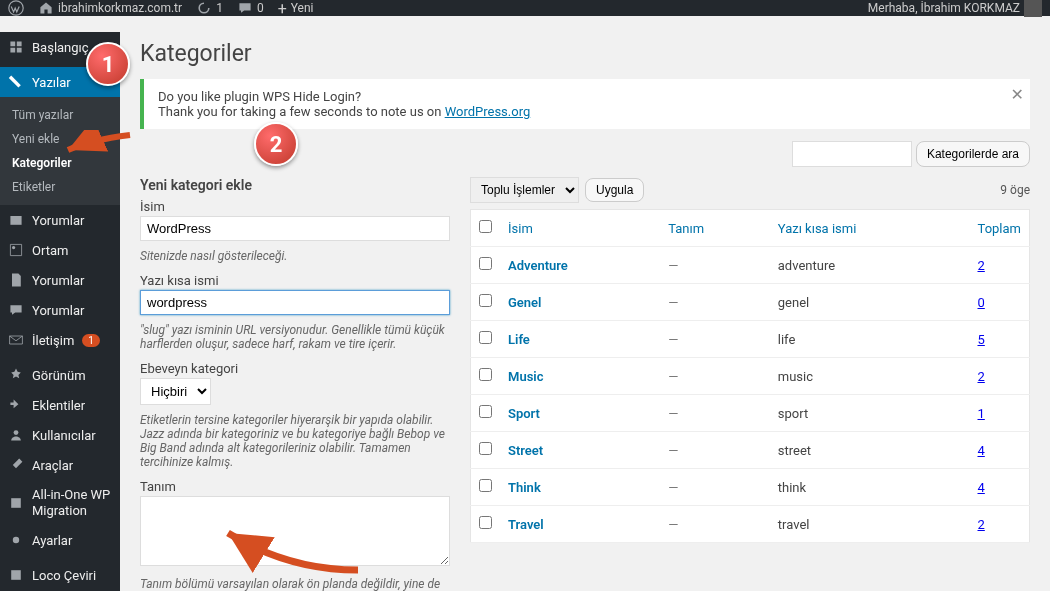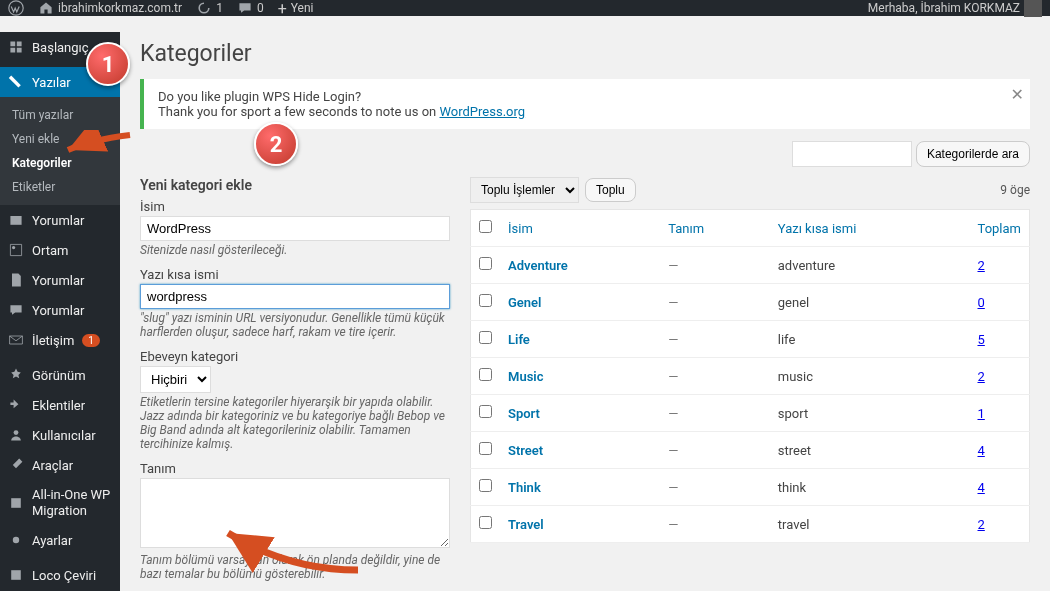--- a/index.html
+++ b/index.html
@@ -38,21 +38,21 @@
 .btn { background: #f7f7f7; border: 1px solid #ccc; padding: 4px 10px; font-size: 12px; cursor: pointer; border-radius: 8px; }
 
 .cols { display: flex; gap: 20px; }
 .col-left { width: 310px; }
 .col-right { flex: 1; }
 
 .form-field { margin-bottom: 10px; }
 .form-field label { display: block; font-size: 13px; margin-bottom: 2px; }
 .form-field input[type=text], .form-field select, .form-field textarea { width: 100%; border: 1px solid #ddd; padding: 4px 6px; font-size: 13px; background: #fff; }
 .form-field input.focused { border: 1px solid #5b9dd9; box-shadow: 0 0 2px rgba(30,140,190,.8); }
-.form-field .desc { color: #666; font-size: 12px; font-style: italic; margin-top: 2px; }
+.form-field .desc { color: #666; font-size: 12px; font-style: italic; margin-top: 8px; }
 .form-field textarea { height: 70px; resize: vertical; }
 h2.sub { font-size: 14px; font-weight: 600; margin-bottom: 6px; }
 
 .bulk-row { display: flex; gap: 6px; align-items: center; margin-bottom: 6px; }
 .bulk-row select { height: 26px; border: 1px solid #ddd; padding: 0 6px; font-size: 12px; }
 .count-text { margin-left: auto; font-size: 12px; color: #555; }
 
 table.list { width: 100%; border-collapse: collapse; background: #fff; border: 1px solid #e5e5e5; }
 table.list th, table.list td { text-align: left; padding: 10px 8px; font-size: 13px; border-bottom: 1px solid #eee; }
 table.list th { font-weight: 400; color: #0073aa; cursor: pointer; }
@@ -206,21 +206,21 @@
       <span>Loco Çeviri</span>
     </div>
   <div class="menu-item" style="color:#777;"></div>
 </div>
 
 <div class="content">
   <h1>Kategoriler</h1>
 
   <div class="notice">
     <div>Do you like plugin WPS Hide Login?</div>
-    <div><span>Thank you for sport a few seconds to note us on </span><a href="#">WordPress.org</a></div>
+    <div><span>Thank you for taking a few seconds to note us on </span><a href="#">WordPress.org</a></div>
     <span class="dismiss">✕</span>
   </div>
 
   <div class="search-row">
     <input type="text" style="">
     <button class="btn">Kategorilerde ara</button>
   </div>
 
   <div class="cols">
     <div class="col-left">
@@ -248,21 +248,21 @@
         <label>Tanım</label>
         <textarea style=""></textarea>
         <div class="desc">Tanım bölümü varsayılan olarak ön planda değildir, yine de bazı temalar bu bölümü gösterebilir.</div>
       </div>
 
     </div>
 
     <div class="col-right">
       <div class="bulk-row">
         <select><option>Toplu İşlemler</option></select>
-        <button class="btn">Toplu</button>
+        <button class="btn">Uygula</button>
         <span class="count-text">9 öge</span>
       </div>
 
       <table class="list">
         <thead>
           <tr>
             <th class="cb"><input type="checkbox" style=""></th>
             <th>İsim</th>
             <th>Tanım</th>
             <th>Yazı kısa ismi</th>

